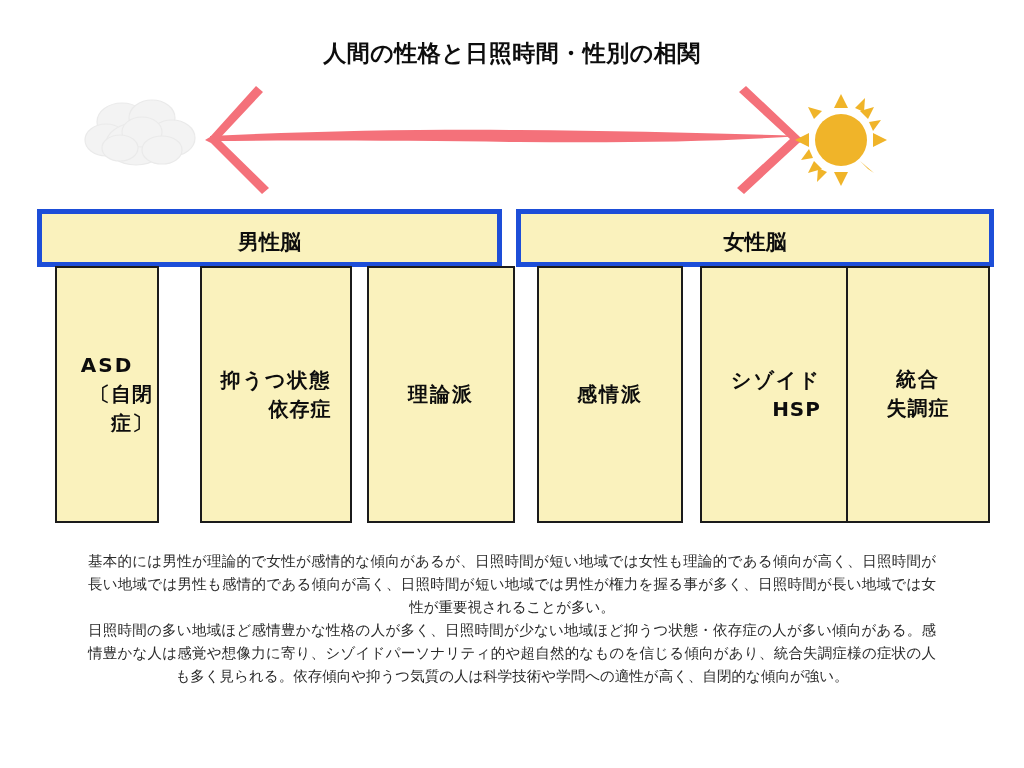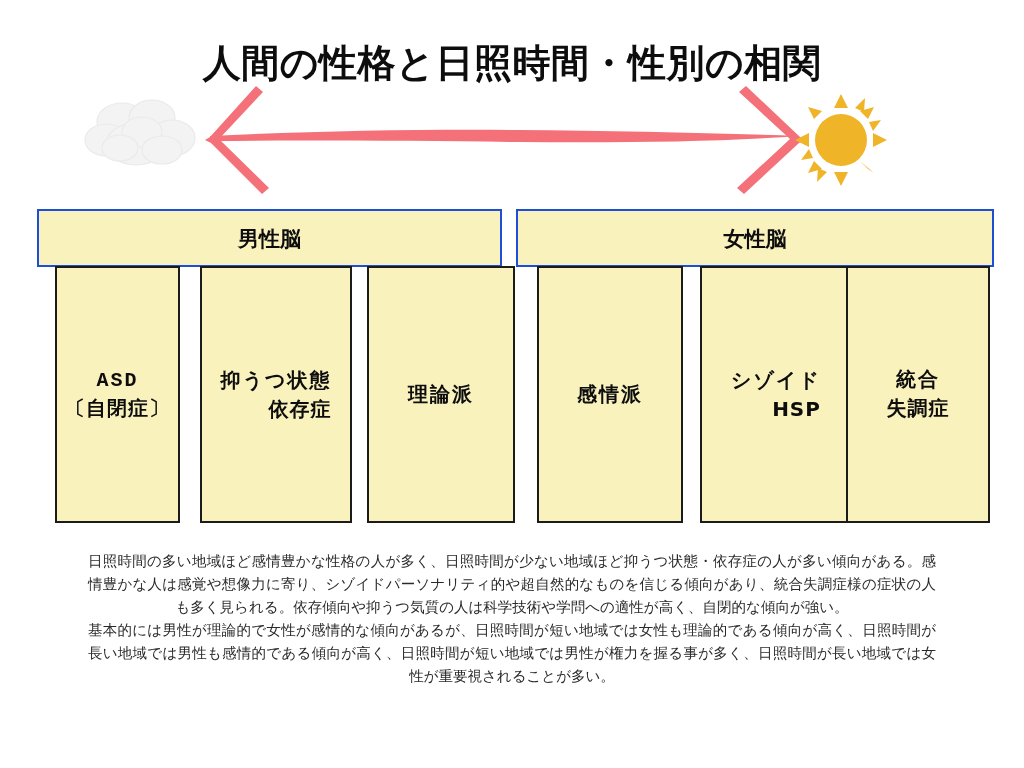--- a/index.html
+++ b/index.html
@@ -16,21 +16,21 @@
     color:#111111;
     position:relative;
   }
 
   
   #title {
     position:absolute;
     left:0; top:38px;
     width:1024px;
     text-align:center;
-    font-size:38px;
+    font-size:23px;
     font-weight:bold;
     letter-spacing:0.5px;
     color:#0d0d0d;
     white-space:nowrap;
   }
 
   
   #arrow-band {
     position:absolute;
     left:0; top:84px;
@@ -49,21 +49,21 @@
   #sun-icon {
     position:absolute;
     left:795px; top:92px;
     width:92px; height:96px;
   }
 
   
   .panel {
     position:absolute;
     background:#faf2bd;
-    border:2px solid #1d4ed8;
+    border:5px solid #1d4ed8;
   }
   .panel-header {
     position:absolute;
     top:0; left:0; width:100%;
     height:56px;
     line-height:56px;
     text-align:center;
     font-size:21px;
     font-weight:bold;
     color:#0d0d0d;
@@ -91,21 +91,21 @@
     color:#0d0d0d;
     letter-spacing:2px;
     padding:0 4px;
   }
   .cat-label .sub {
     display:block;
     letter-spacing:1px;
     text-align:right;
   }
 
-  #cat-0 { left:55px;  width:125px;font-family:Liberation Mono, monospace; }
+  #cat-0 { left:55px;  width:104px; }
   #cat-1 { left:200px; width:152px; }
   #cat-2 { left:367px; width:148px; }
   #cat-3 { left:537px; width:146px; }
   #cat-4 { left:700px; width:152px; }
   #cat-5 { left:846px; width:144px;font-family:Liberation Mono, monospace; }
 
   
   #body-text {
     position:absolute;
     left:88px; top:550px;
@@ -218,15 +218,15 @@
 </div>
 
 <div class="cat-box" id="cat-5">
   <div class="cat-label">
     <span>統合</span>
     <span class="sub">失調症</span>
   </div>
 </div>
 
 <div id="body-text">
+  <p class="just">基本的には男性が理論的で女性が感情的な傾向があるが、日照時間が短い地域では女性も理論的である傾向が高く、日照時間が長い地域では男性も感情的である傾向が高く、日照時間が短い地域では男性が権力を握る事が多く、日照時間が長い地域では女性が重要視されることが多い。</p>
   <p class="just">日照時間の多い地域ほど感情豊かな性格の人が多く、日照時間が少ない地域ほど抑うつ状態・依存症の人が多い傾向がある。感情豊かな人は感覚や想像力に寄り、シゾイドパーソナリティ的や超自然的なものを信じる傾向があり、統合失調症様の症状の人も多く見られる。依存傾向や抑うつ気質の人は科学技術や学問への適性が高く、自閉的な傾向が強い。</p>
-  <p class="just">基本的には男性が理論的で女性が感情的な傾向があるが、日照時間が短い地域では女性も理論的である傾向が高く、日照時間が長い地域では男性も感情的である傾向が高く、日照時間が短い地域では男性が権力を握る事が多く、日照時間が長い地域では女性が重要視されることが多い。</p>
 </div>
 
 </body></html>

